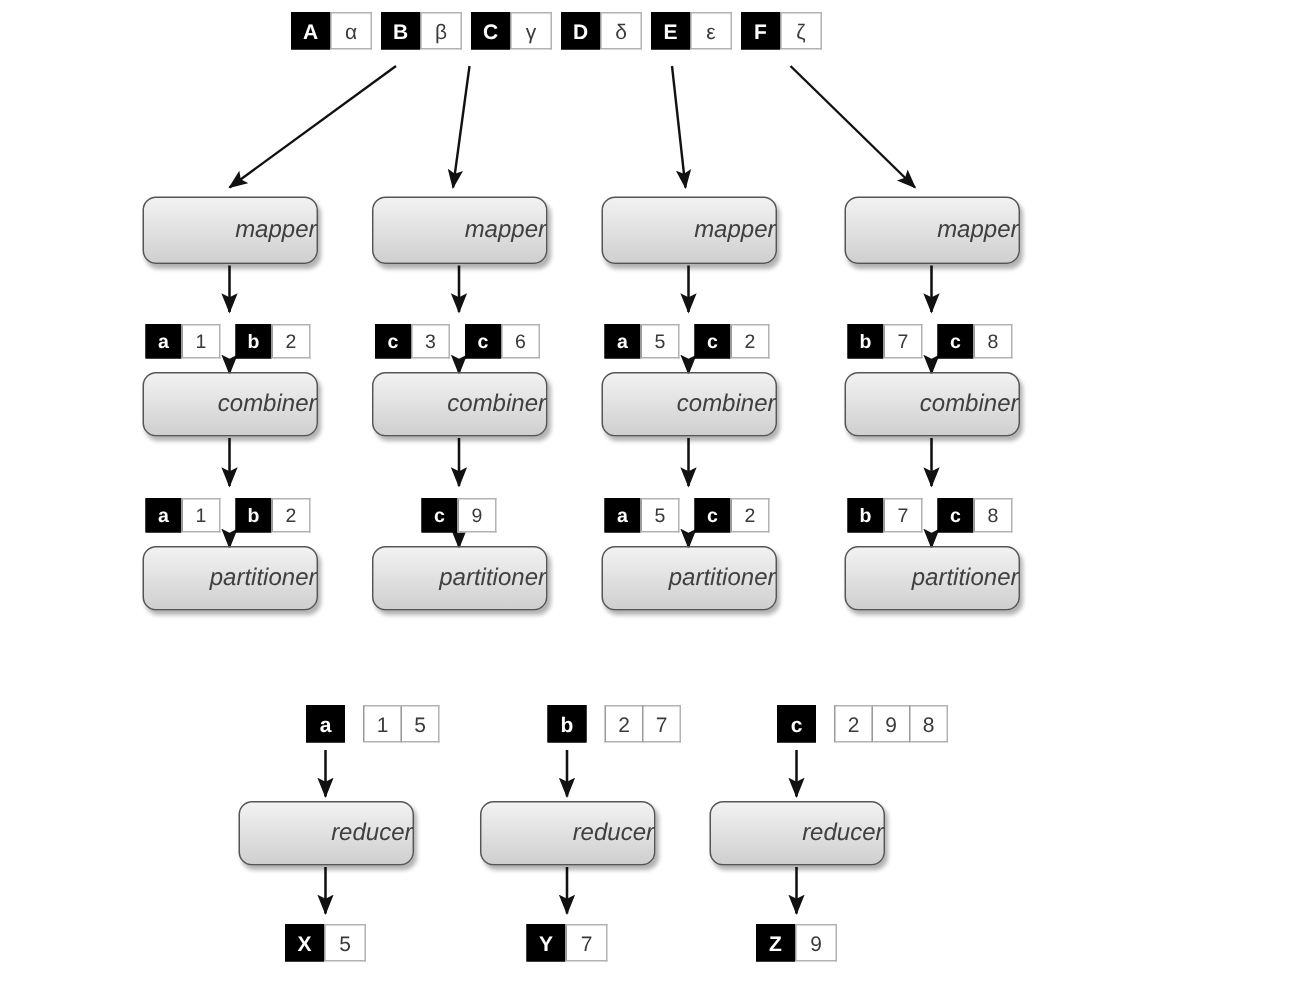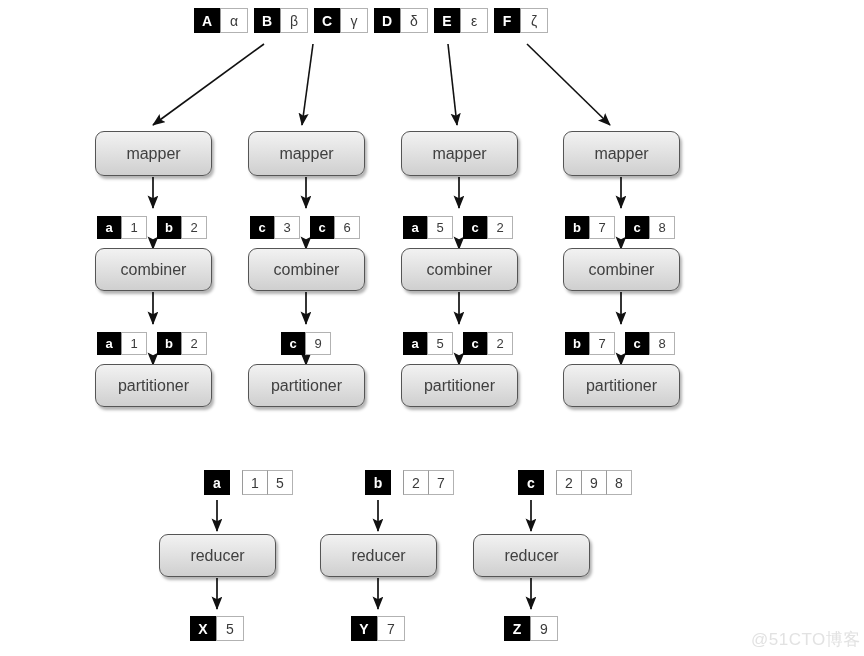--- a/index.html
+++ b/index.html
@@ -66,23 +66,24 @@
   
   .procbox {
     position: absolute;
     box-sizing: border-box;
     border: 1px solid #555555;
     border-radius: 9px;
     background: linear-gradient(to bottom, #f2f2f2 0%, #e6e6e6 35%, #cfcfcf 100%);
     box-shadow: 2px 3px 3px rgba(0,0,0,0.30);
     display: flex;
     align-items: center;
-    justify-content: center;
+    justify-content: flex-end;
     color: #404040;
     font-size: 16px;
+    font-style: italic;
   }
 
   
   .shufflebar {
     position: absolute;
     box-sizing: border-box;
     border: 1px solid #4a4a4a;
     background: #ffffff;
     display: flex;
     align-items: center;
@@ -342,15 +343,14 @@
   </div>
   <div class="kvpair pair-out" style="left:351px; top:616px;">
     <div class="kcell">Y</div>
     <div class="vcell">7</div>
   </div>
   <div class="kvpair pair-out" style="left:504px; top:616px;">
     <div class="kcell">Z</div>
     <div class="vcell">9</div>
   </div>
 
-  <div class="watermark" style="left:751px; top:628px;">@51CTO博客</div>
 
 </div>
 
 </body></html>

